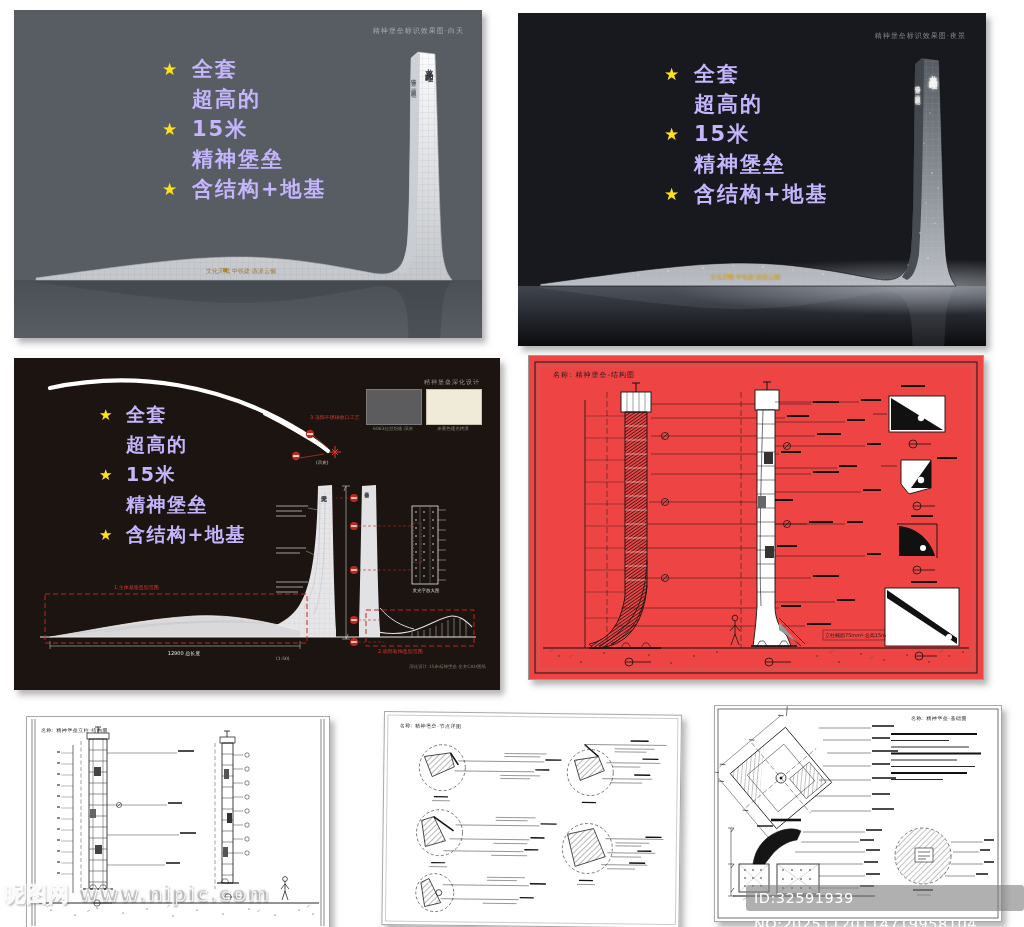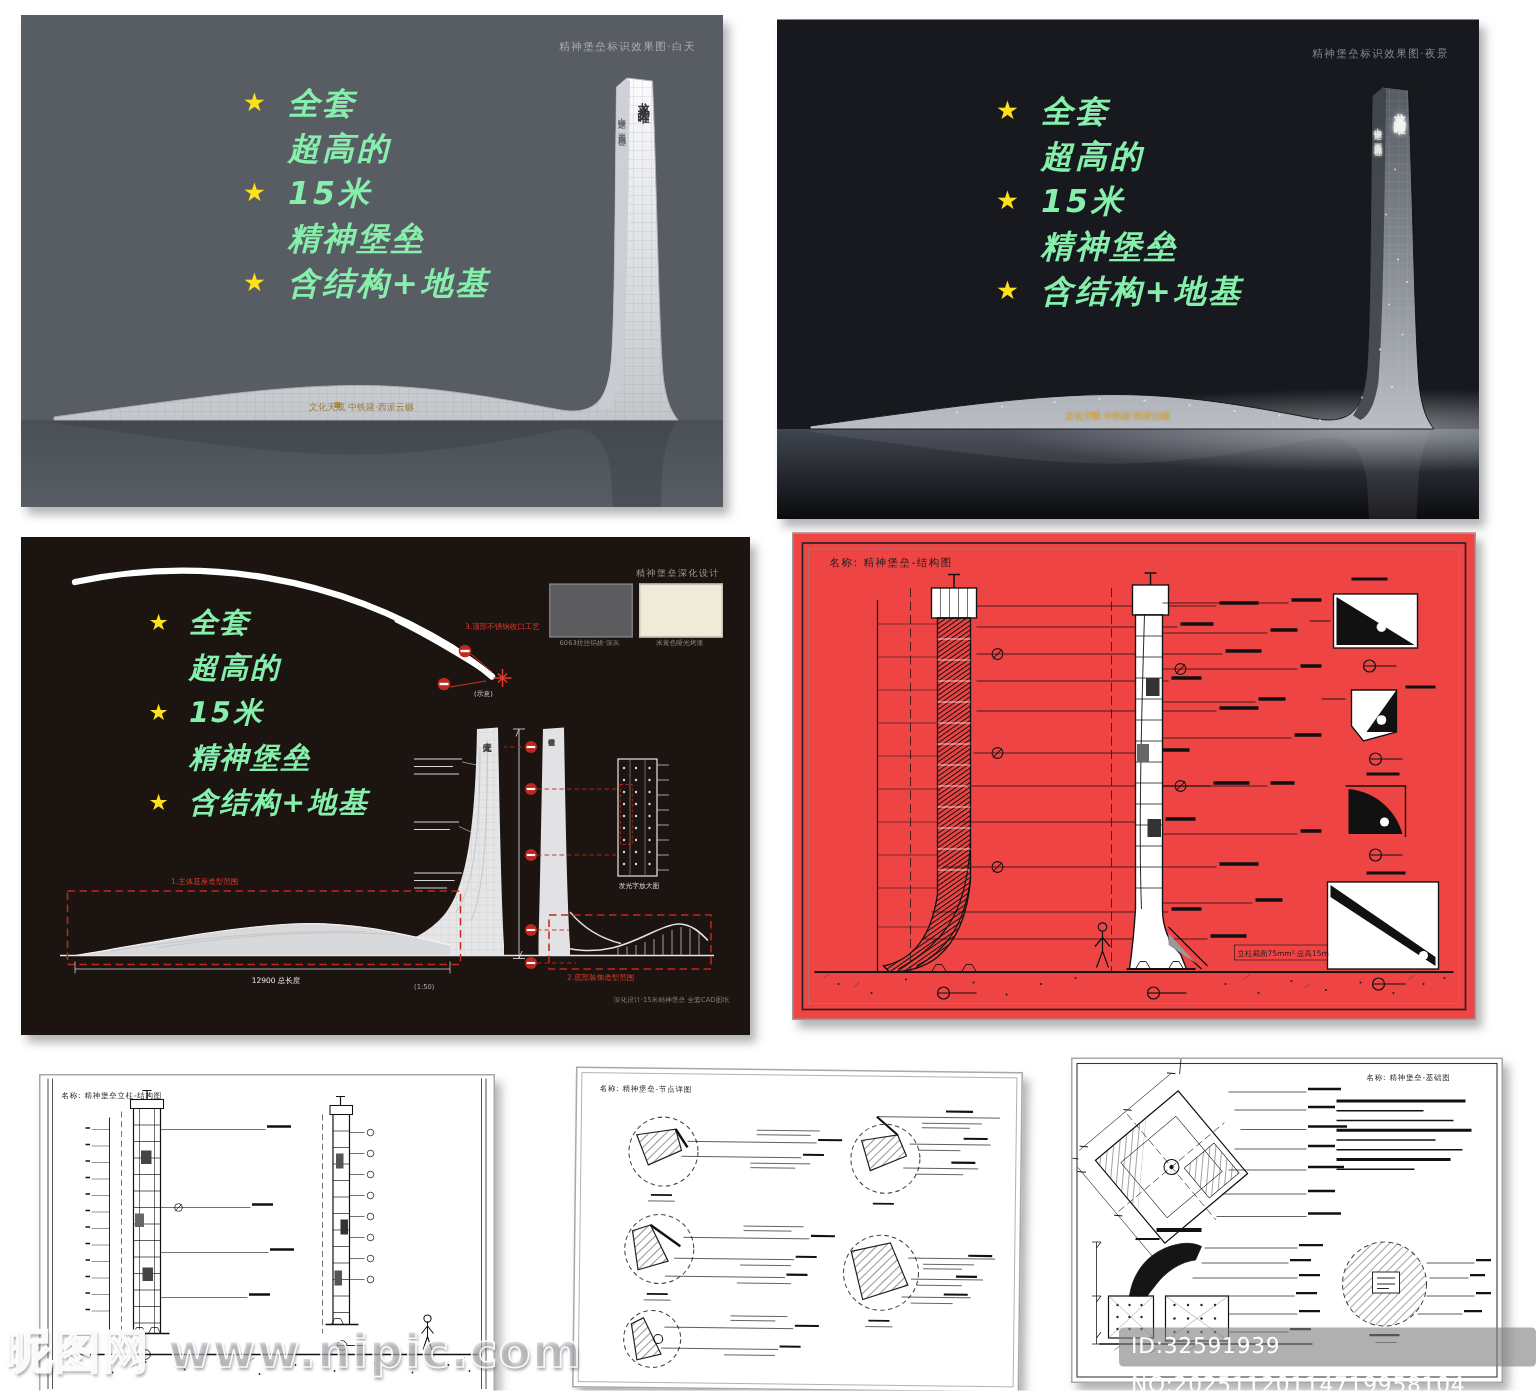--- a/index.html
+++ b/index.html
@@ -5,36 +5,36 @@
   html,body{margin:0;padding:0;}
   body{width:1024px;height:927px;position:relative;background:#ffffff;overflow:hidden;
        font-family:"DejaVu Sans","Liberation Sans",sans-serif;}
   .sheet{position:absolute;box-shadow:4px 5px 6px rgba(105,105,105,.5);}
   .dark{color:#fff;}
   .art{position:absolute;left:0;top:0;width:100%;height:100%;display:block;}
   
   .bullets{position:absolute;z-index:5;}
   .brow{display:flex;align-items:center;height:30px;}
   .star{width:30px;font-size:17px;color:#ffe11a;line-height:1;}
-  .btxt{font-size:21px;font-weight:700;color:#86efac;letter-spacing:2px;white-space:nowrap;font-style:italic;}
+  .btxt{font-size:21px;font-weight:700;color:#c4b5fd;letter-spacing:2px;white-space:nowrap;}
   .bullets.small .brow{height:30px;}
   .bullets.small .star{width:27px;font-size:15px;}
   .bullets.small .btxt{font-size:19px;letter-spacing:1.5px;}
   
   .ovl{position:absolute;white-space:nowrap;z-index:6;}
   .hdr{font-size:7px;letter-spacing:1px;}
   .vtext{writing-mode:vertical-rl;text-orientation:upright;line-height:1.15;}
   .cad-title{font-size:7px;color:#1d1d1d;letter-spacing:1px;}
   .cad-title.xs{font-size:5px;letter-spacing:0.5px;}
   .red{color:#e03a2d;}
   
   .swatch{position:absolute;width:54px;height:34px;border:1px solid #6e6а62;z-index:6;}
   .sw-cap{position:absolute;font-size:4.5px;color:#8d867b;width:56px;text-align:center;z-index:6;}
   
-  .nipic{position:absolute;left:4px;top:880px;z-index:50;font-size:31px;font-weight:700;
+  .nipic{position:absolute;left:4px;top:880px;z-index:50;font-size:21px;font-weight:700;
          letter-spacing:1px;color:rgba(190,192,196,.55);
          -webkit-text-stroke:1.1px rgba(255,255,255,.92);
          text-shadow:1px 2px 2px rgba(70,70,70,.45);}
   .idbadge{position:absolute;left:746px;top:885px;z-index:50;height:26px;line-height:26px;
            padding:0 8px;border-radius:3px;background:rgba(128,128,128,.62);
            color:#ffffff;font-size:14.5px;letter-spacing:.5px;}
 </style>
 </head>
 <body>
 

